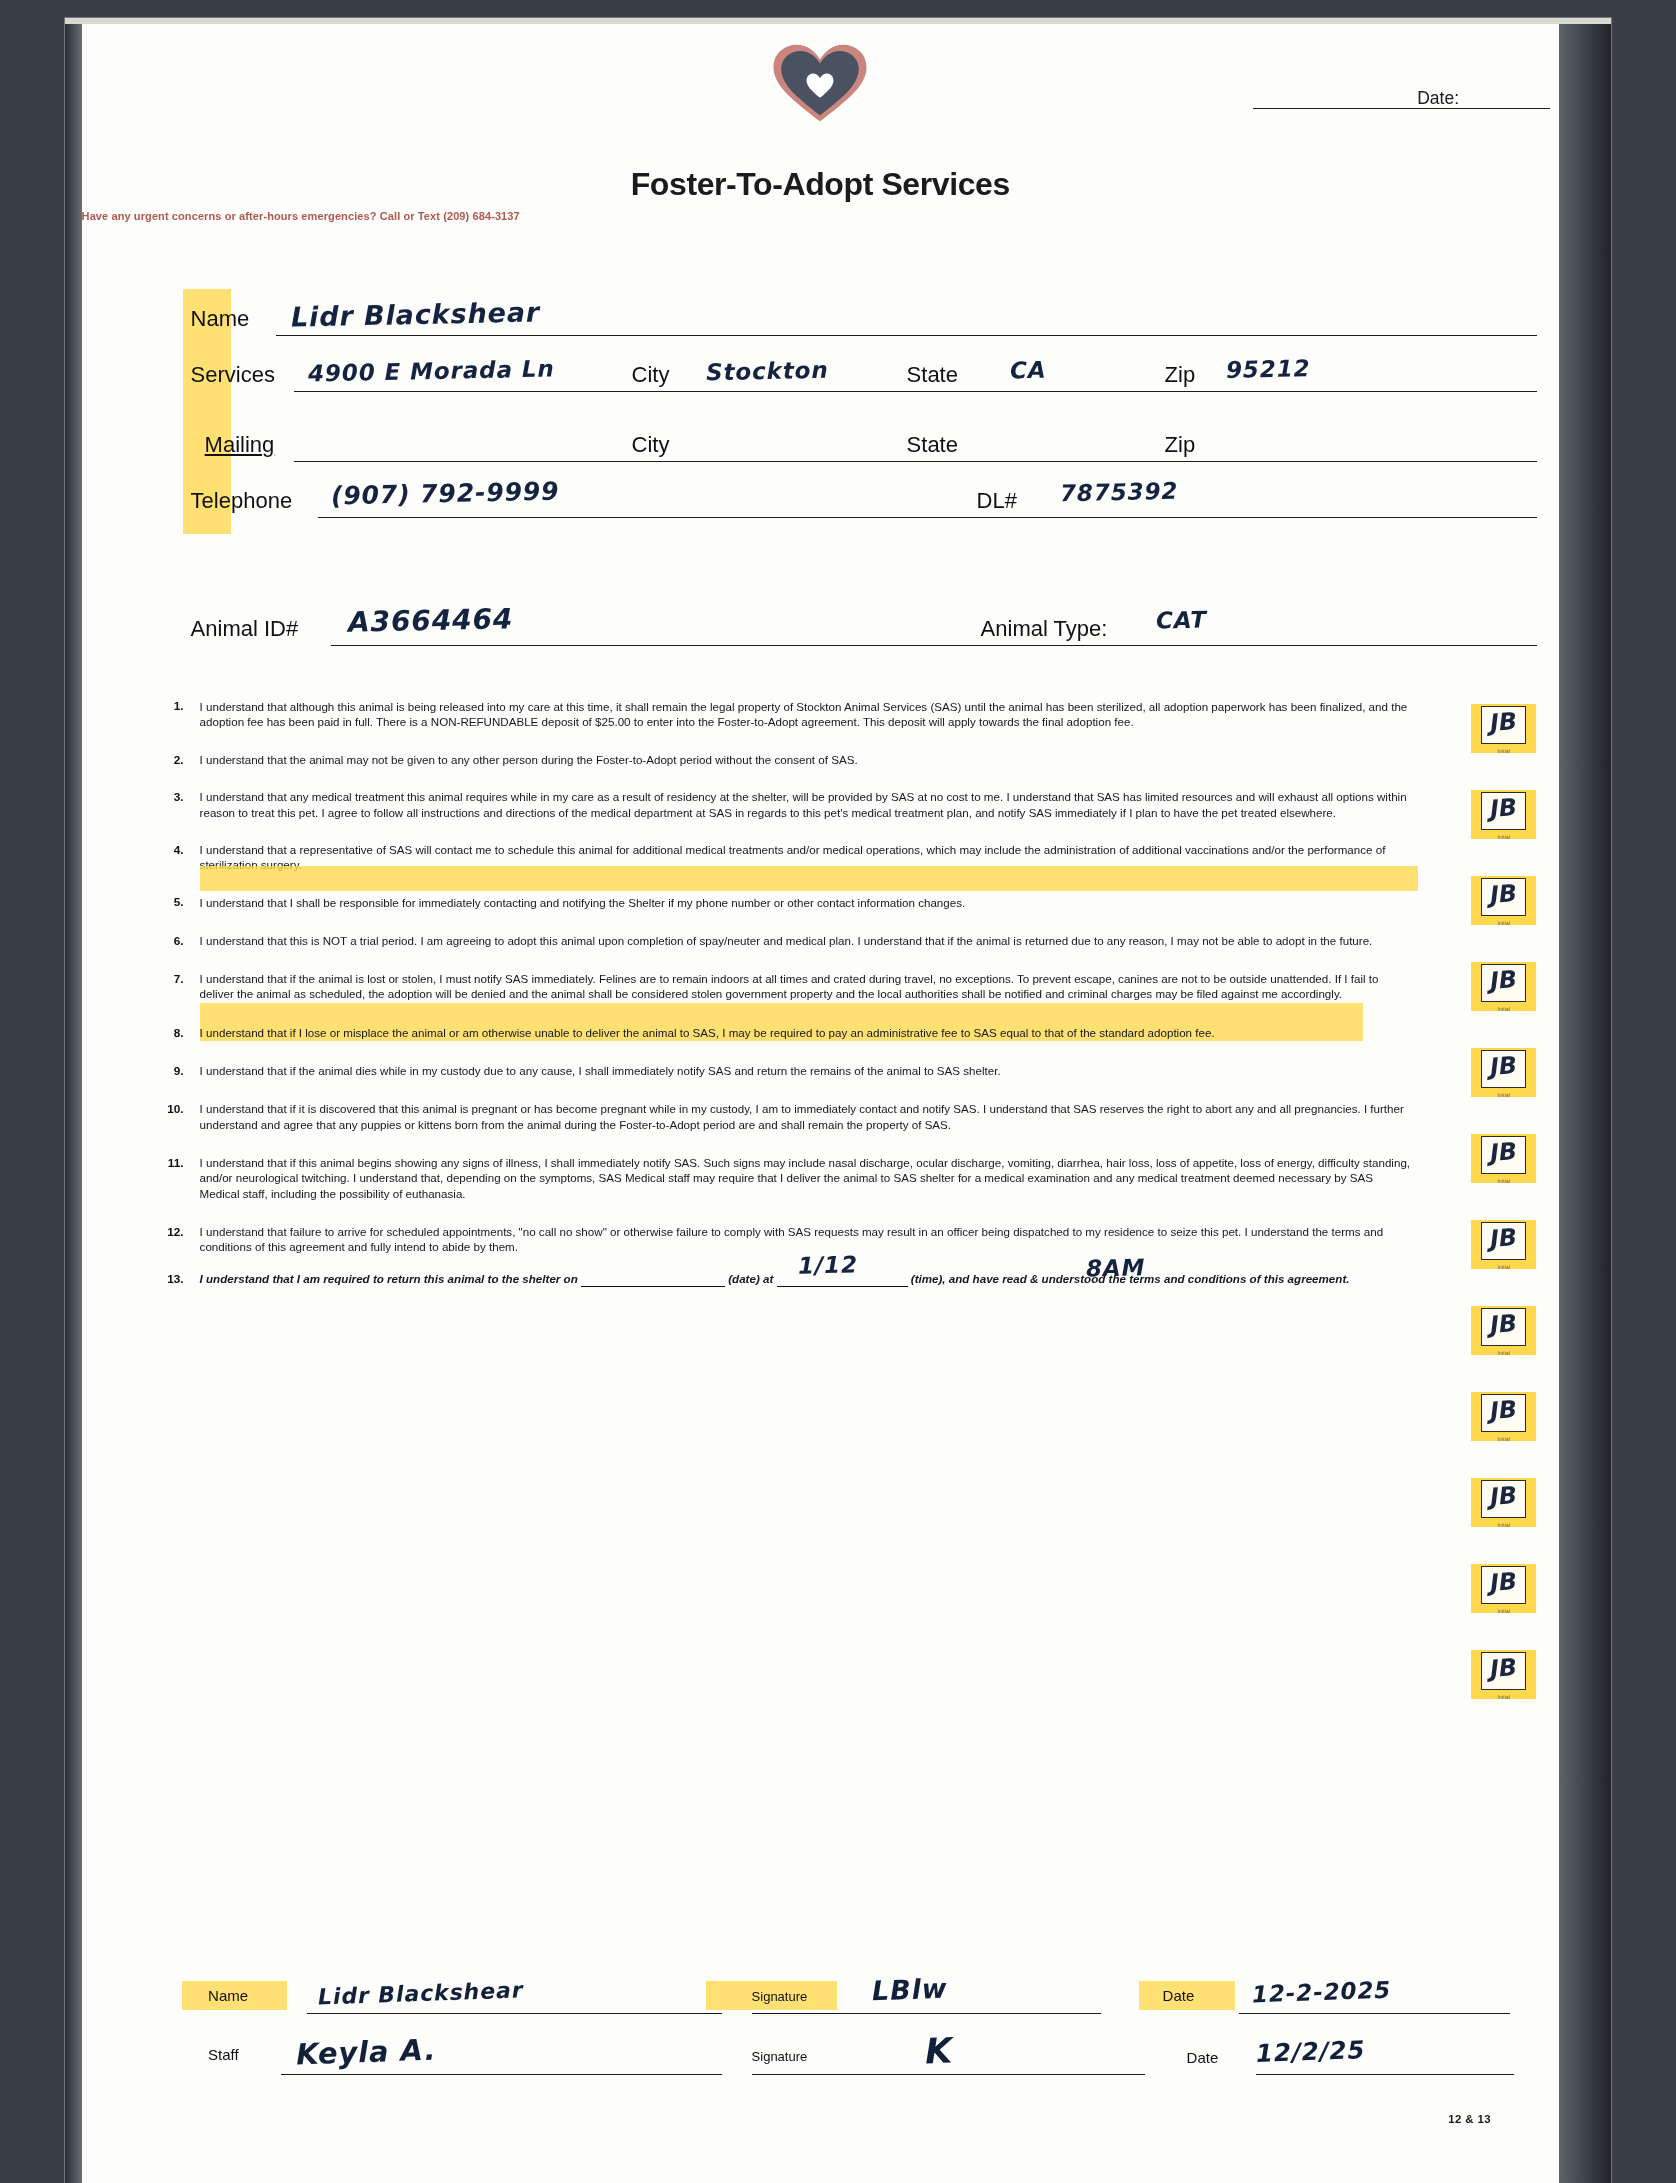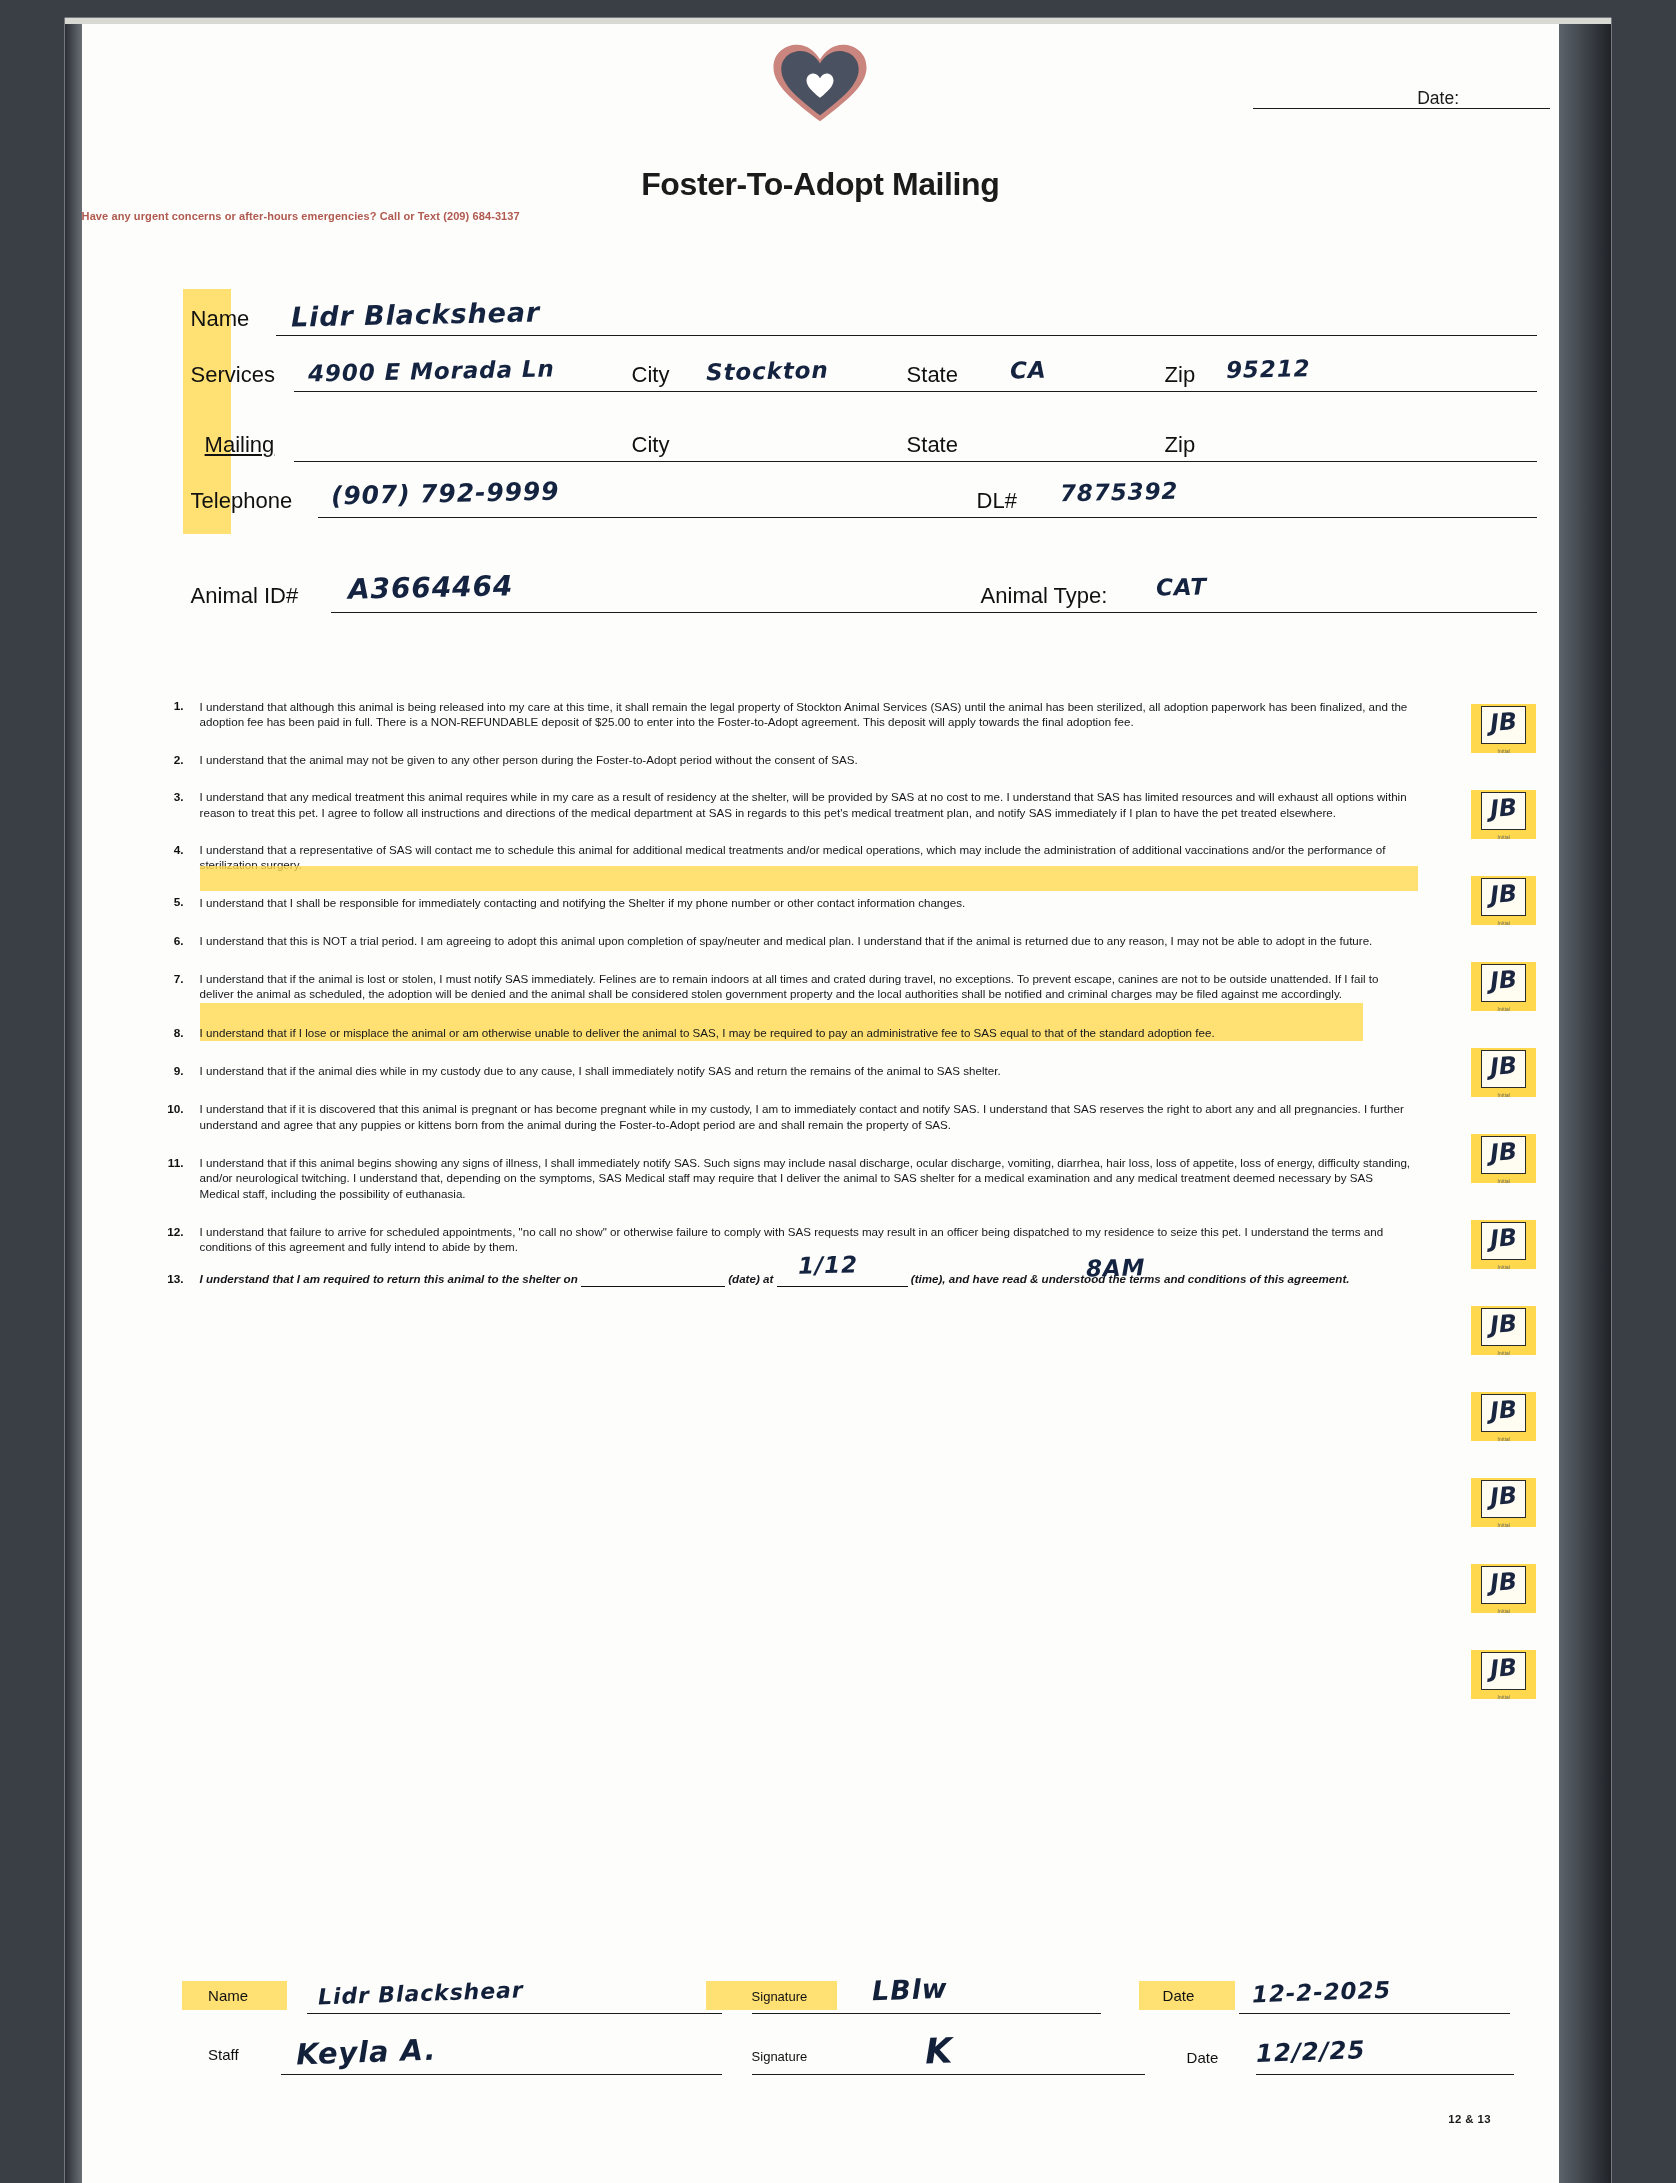--- a/index.html
+++ b/index.html
@@ -126,21 +126,21 @@
       <svg class="logo-svg" width="100" height="83" viewBox="0 0 230 190">
         <path d="M115 182 C 55 135, 8 100, 8 58 C 8 24, 36 6, 62 6 C 86 6, 105 22, 115 40 C 125 22, 144 6, 168 6 C 194 6, 222 24, 222 58 C 222 100, 175 135, 115 182 Z" fill="#c9857e"></path>
         <path d="M115 168 C 64 128, 26 98, 26 62 C 26 34, 49 20, 70 20 C 90 20, 106 33, 115 49 C 124 33, 140 20, 160 20 C 181 20, 204 34, 204 62 C 204 98, 166 128, 115 168 Z" fill="#4a5160"></path>
         <path d="M115 128 C 96 112, 84 101, 84 88 C 84 78, 92 72, 100 72 C 107 72, 112 77, 115 83 C 118 77, 123 72, 130 72 C 138 72, 146 78, 146 88 C 146 101, 134 112, 115 128 Z" fill="#ffffff"></path>
       </svg>
     </div>
 
     <div class="date-label">Date:</div>
     <div class="date-rule"></div>
 
-    <div class="title">Foster-To-Adopt Mailing</div>
+    <div class="title">Foster-To-Adopt Services</div>
     <div class="subtitle">Have any urgent concerns or after-hours emergencies? Call or Text (209) 684-3137</div>
 
     <div class="form">
 
       <div class="hl" style="left:-7.9px; top:-7.9px; width:48px; height:245px;"></div>
 
       <div class="frow" style="top:0;">
         <div class="flabel" style="left:0; top:9.6px;">Name</div>
         <div class="rule" style="left:85px; right:0; top:38px;"></div>
         <div class="hand" style="left:100px; top:2.2px; font-size:27px;">Lidr Blackshear</div>
@@ -169,21 +169,21 @@
 
       <div class="frow" style="top:182px;">
         <div class="flabel" style="left:0; top:9.6px;">Telephone</div>
         <div class="rule" style="left:127px; right:0; top:38px;"></div>
         <div class="hand" style="left:140px; top:0px; font-size:25px;">(907) 792-9999</div>
         <div class="flabel" style="left:786px; top:9.6px;">DL#</div>
         <div class="hand" style="left:869px; top:0.9px;">7875392</div>
       </div>
 
 
-      <div class="frow" style="top:277px;text-align:right;">
+      <div class="frow" style="top:310px;text-align:right;">
         <div class="flabel" style="left:0; top:9.6px;">Animal ID#</div>
         <div class="rule" style="left:140px; right:0; top:38px;"></div>
         <div class="hand" style="left:157px; top:-2.6px; font-size:28px;">A3664464</div>
         <div class="flabel" style="left:790px; top:9.6px;">Animal Type:</div>
         <div class="hand" style="left:965px; top:0.9px;">CAT</div>
       </div>
     </div>
 
     <div class="clauses">
 

